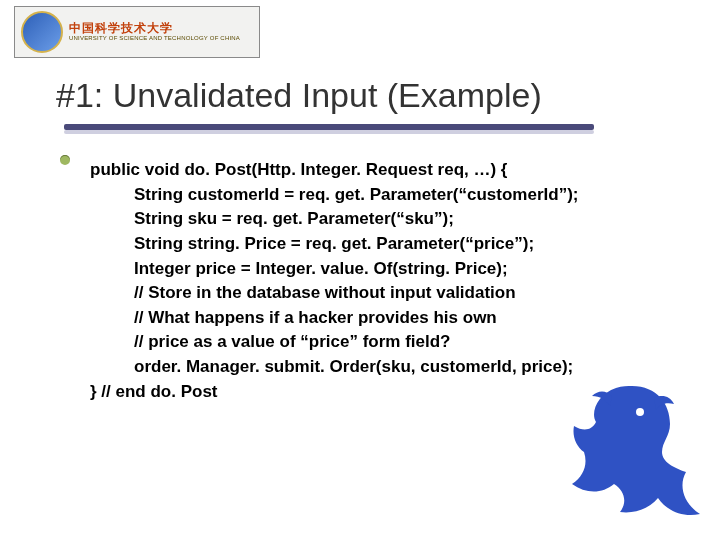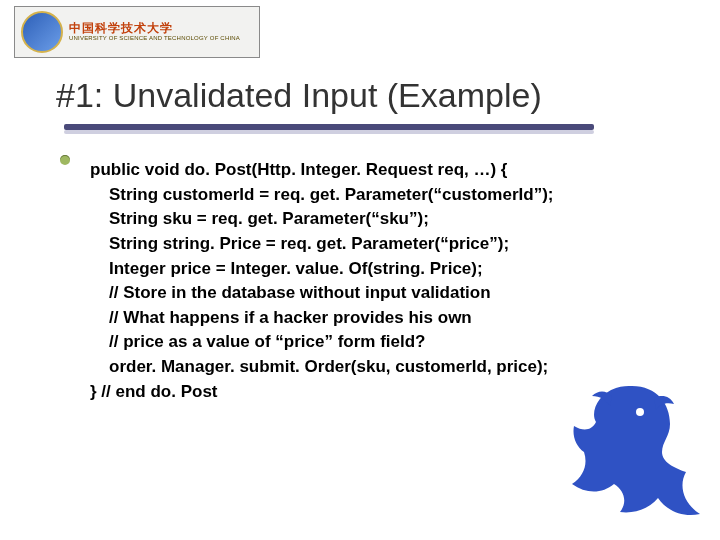--- a/index.html
+++ b/index.html
@@ -40,21 +40,21 @@
     background: #9fb861; box-shadow: 0 1px 0 #6a7a40 inset;
   }
 
   .code-block {
     position: absolute; left: 90px; top: 158px; width: 560px;
     font-family: Arial, Helvetica, sans-serif;
     font-weight: bold; font-size: 17px; color: #000;
     line-height: 1.45;
     white-space: pre;
   }
-  .indent { margin-left: 19px; display: block; }
+  .indent { margin-left: 44px; display: block; }
 
   .dragon {
     position: absolute; right: 18px; bottom: 14px;
     width: 140px; height: 150px;
   }
   .dragon svg { width: 100%; height: 100%; }
 </style>
 </head>
 <body>
 

